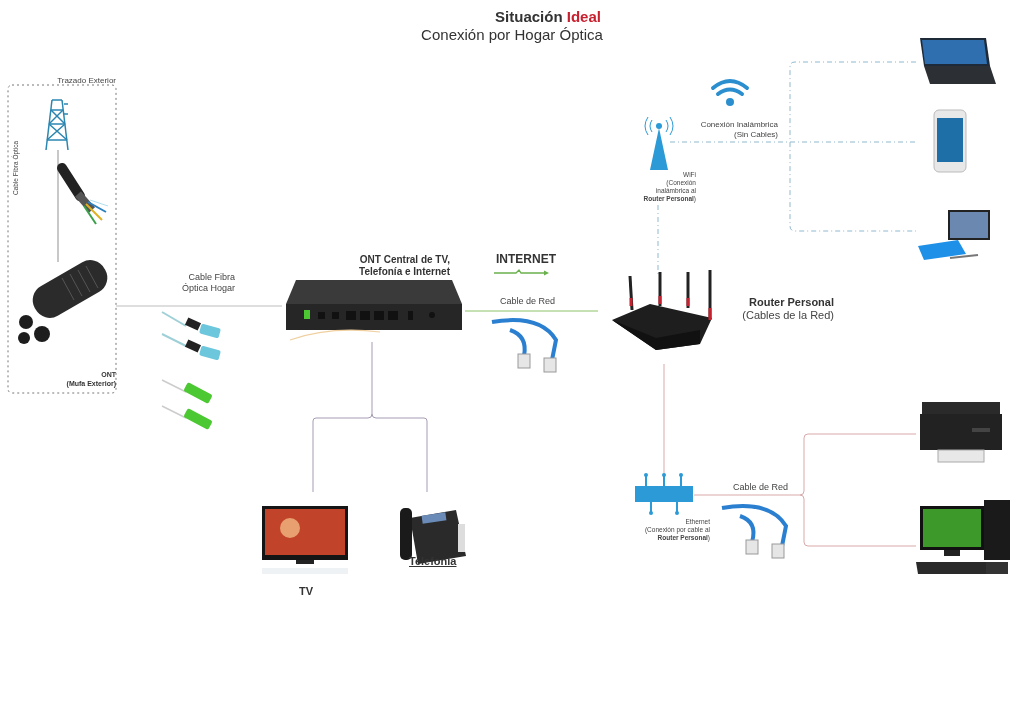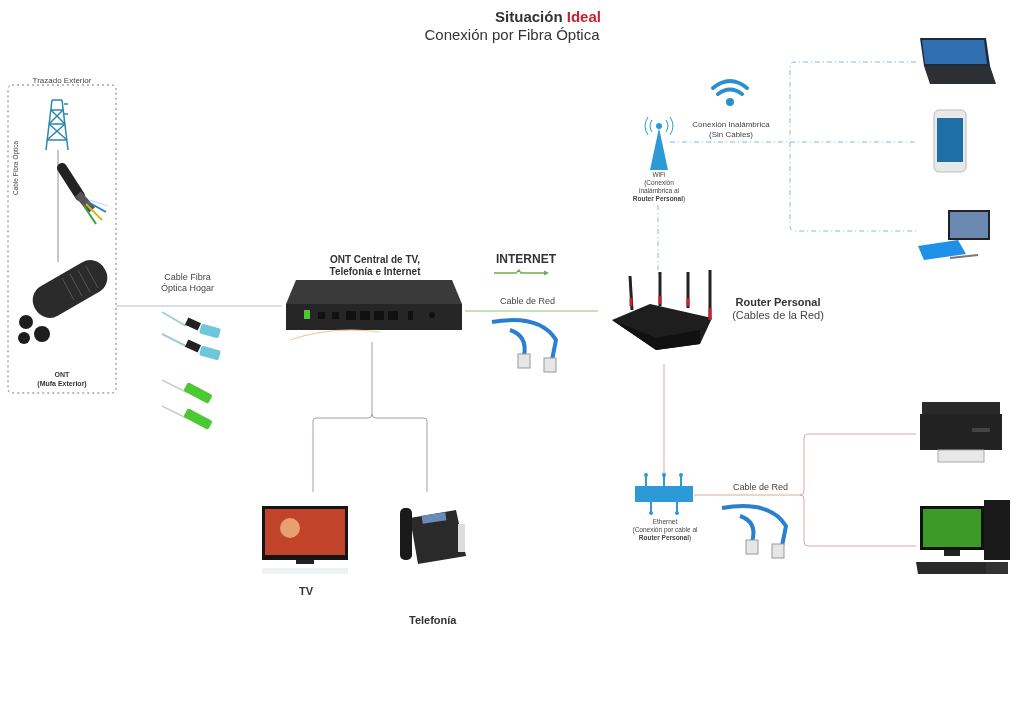--- a/index.html
+++ b/index.html
@@ -1,36 +1,36 @@
 <!DOCTYPE html>
 <html><head>
 <meta charset="utf-8">
 <style>
   html,body{margin:0;padding:0;background:#ffffff;}
   body{width:1024px;height:724px;position:relative;overflow:hidden;font-family:"Liberation Sans",sans-serif;color:#333;}
   .abs{position:absolute;}
-  .t-center{text-align:center;}
+  .t-center{text-align:right;}
   .title1{left:0;width:1024px;top:8px;font-size:15px;font-weight:bold;color:#333;text-align:center;padding-left:36px;}
   .title1 .accent{color:#c8202f;}
   .title2{left:0;width:1024px;top:26px;font-size:15px;color:#333;text-align:center;}
   .small{font-size:8px;color:#444;}
   .tiny{font-size:6.5px;color:#444;line-height:8px;}
   .lbl{font-size:9px;color:#444;}
   .lbl-b{font-size:10px;font-weight:bold;color:#333;}
   .dev-label{font-size:11px;font-weight:bold;color:#333;}
   svg{position:absolute;left:0;top:0;}
 </style>
 </head>
 <body>
 
 <div class="abs title1">
   <span>Situación</span>
   <span class="accent">Ideal</span>
 </div>
-<div class="abs title2">Conexión por Fibra Óptica</div>
+<div class="abs title2">Conexión por Hogar Óptica</div>
 
 <svg width="1024" height="724">
 
   <rect x="8" y="85" width="108" height="308" rx="4" fill="none" stroke="#777" stroke-width="1" stroke-dasharray="2,3"></rect>
 
   <line x1="58" y1="150" x2="58" y2="262" stroke="#c8c8c8" stroke-width="2"></line>
 
   <line x1="116" y1="306" x2="282" y2="306" stroke="#bdbdbd" stroke-width="1"></line>
 
   <line x1="465" y1="311" x2="598" y2="311" stroke="#8cc46a" stroke-width="1"></line>
@@ -267,13 +267,13 @@
 </div>
 
 <div class="abs tiny t-center" style="left:620px;top:518px;width:90px;">
   <div>Ethernet</div>
   <div>(Conexión por cable al</div>
   <div><b>Router Personal</b><span>)</span></div>
 </div>
 <div class="abs lbl" style="left:733px;top:482px;">Cable de Red</div>
 
 <div class="abs dev-label" style="left:299px;top:585px;">TV</div>
-<div class="abs dev-label" style="left:409px;top:614px;">Telefonía</div>
+<div class="abs dev-label" style="left:409px;top:555px;text-decoration:underline;">Telefonía</div>
 
 </body></html>

